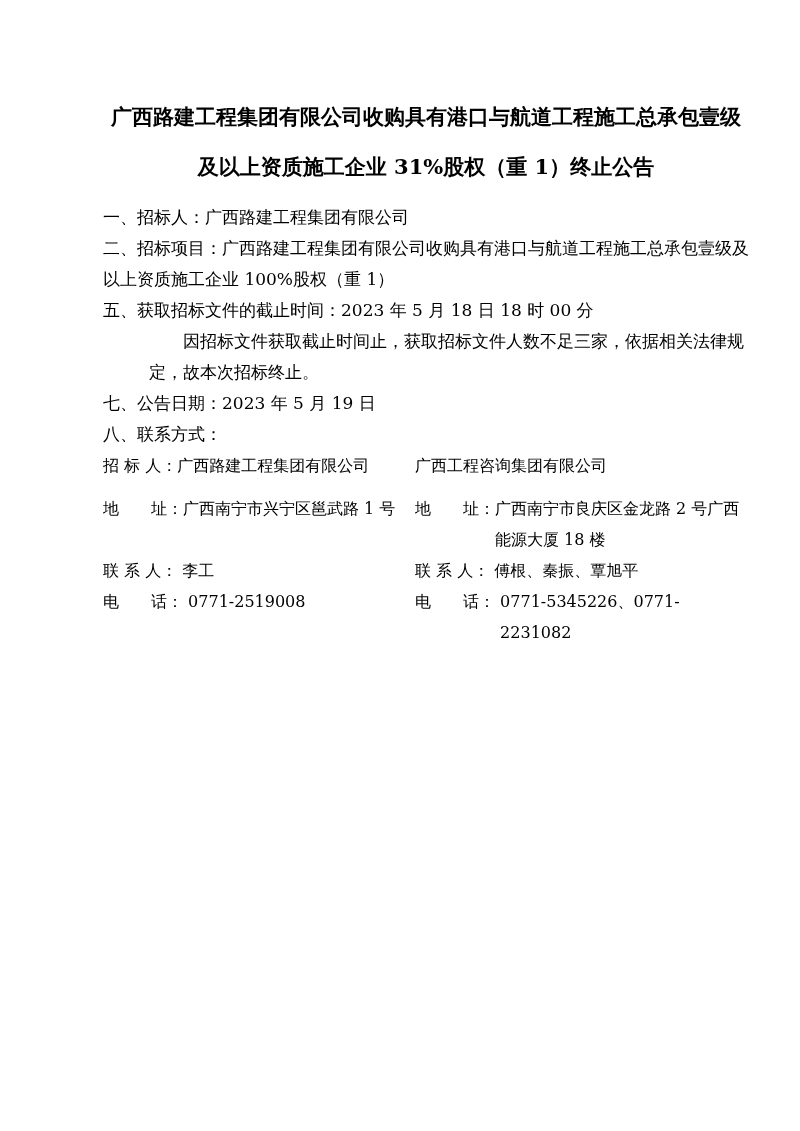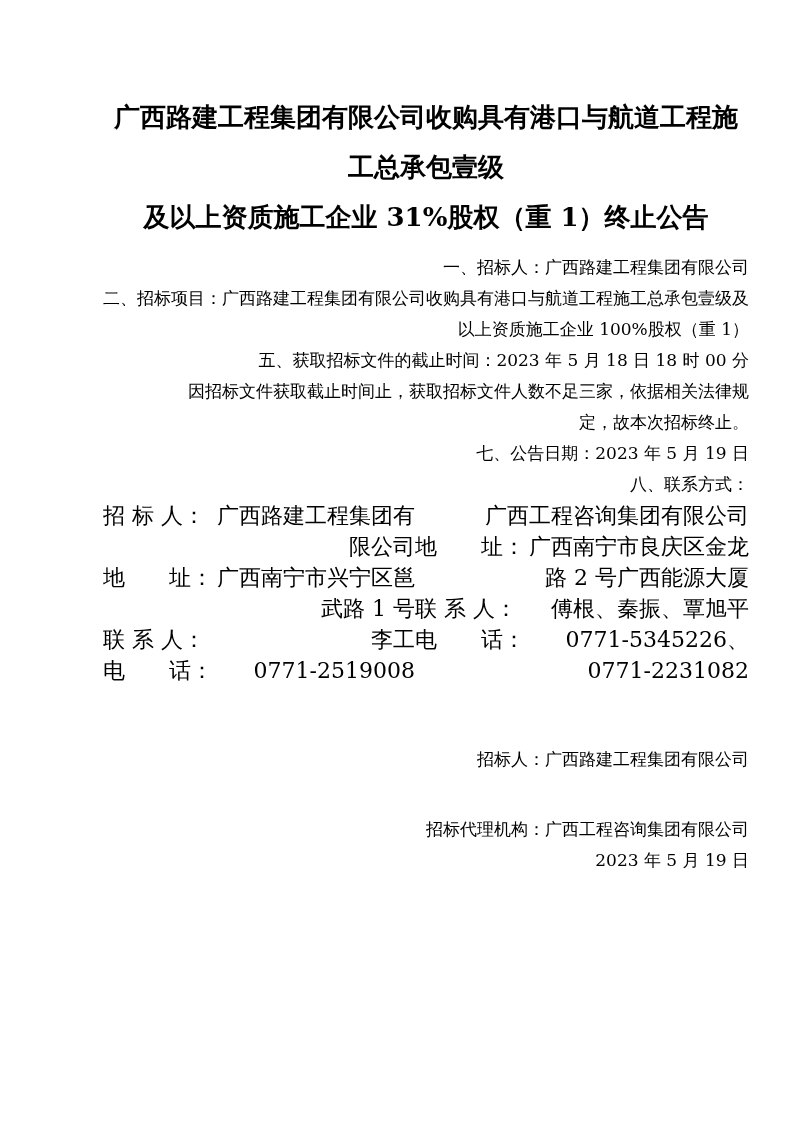--- a/index.html
+++ b/index.html
@@ -15,38 +15,37 @@
     font-family: "DejaVu Serif", "Liberation Serif", serif;
   }
   .page {
     box-sizing: border-box;
     width: 800px;
     height: 1131px;
     padding: 92px 51px 0 103px;
   }
   p { margin: 0; }
   .doc-title {
-    font-size: 26px;
+    font-size: 21px;
     font-weight: bold;
     line-height: 50px;
     text-align: center;
   }
   .body-block {
     margin-top: 10px;
     font-size: 17px;
     line-height: 31px;
-    text-align: right;
   }
   .reason-para {
     text-indent: 2em;
     margin-left: 46px;
   }
   .contacts {
     display: flex;
-    font-size: 22px;
+    font-size: 16px;
     line-height: 31px;
   }
   .contact-col-left {
     width: 312px;
     flex: none;
   }
   .contact-col-right {
     flex: 1;
     min-width: 0;
   }
@@ -57,20 +56,21 @@
     flex: none;
     white-space: pre;
   }
   .contact-row .value {
     flex: 1;
     min-width: 0;
   }
   .row-address {
     height: 62px;
     overflow: hidden;
+    margin-top: 12px;
   }
   .signature {
     margin-top: 58px;
     padding-left: 287px;
     font-size: 17px;
     line-height: 31px;
   }
   .sig-agency {
     margin-top: 39px;
   }
@@ -130,21 +130,16 @@
           <span class="value">傅根、秦振、覃旭平</span>
         </div>
         <div class="contact-row">
           <span class="label">电　　话： </span>
           <span class="value">0771-5345226、0771-2231082</span>
         </div>
       </div>
 
     </div>
 
-    <div class="signature">
-      <p>招标人：广西路建工程集团有限公司</p>
-      <p class="sig-agency">招标代理机构：广西工程咨询集团有限公司</p>
-      <p class="sig-date">2023 年 5 月 19 日</p>
-    </div>
 
   </div>
 
 </div>
 
 </body></html>

